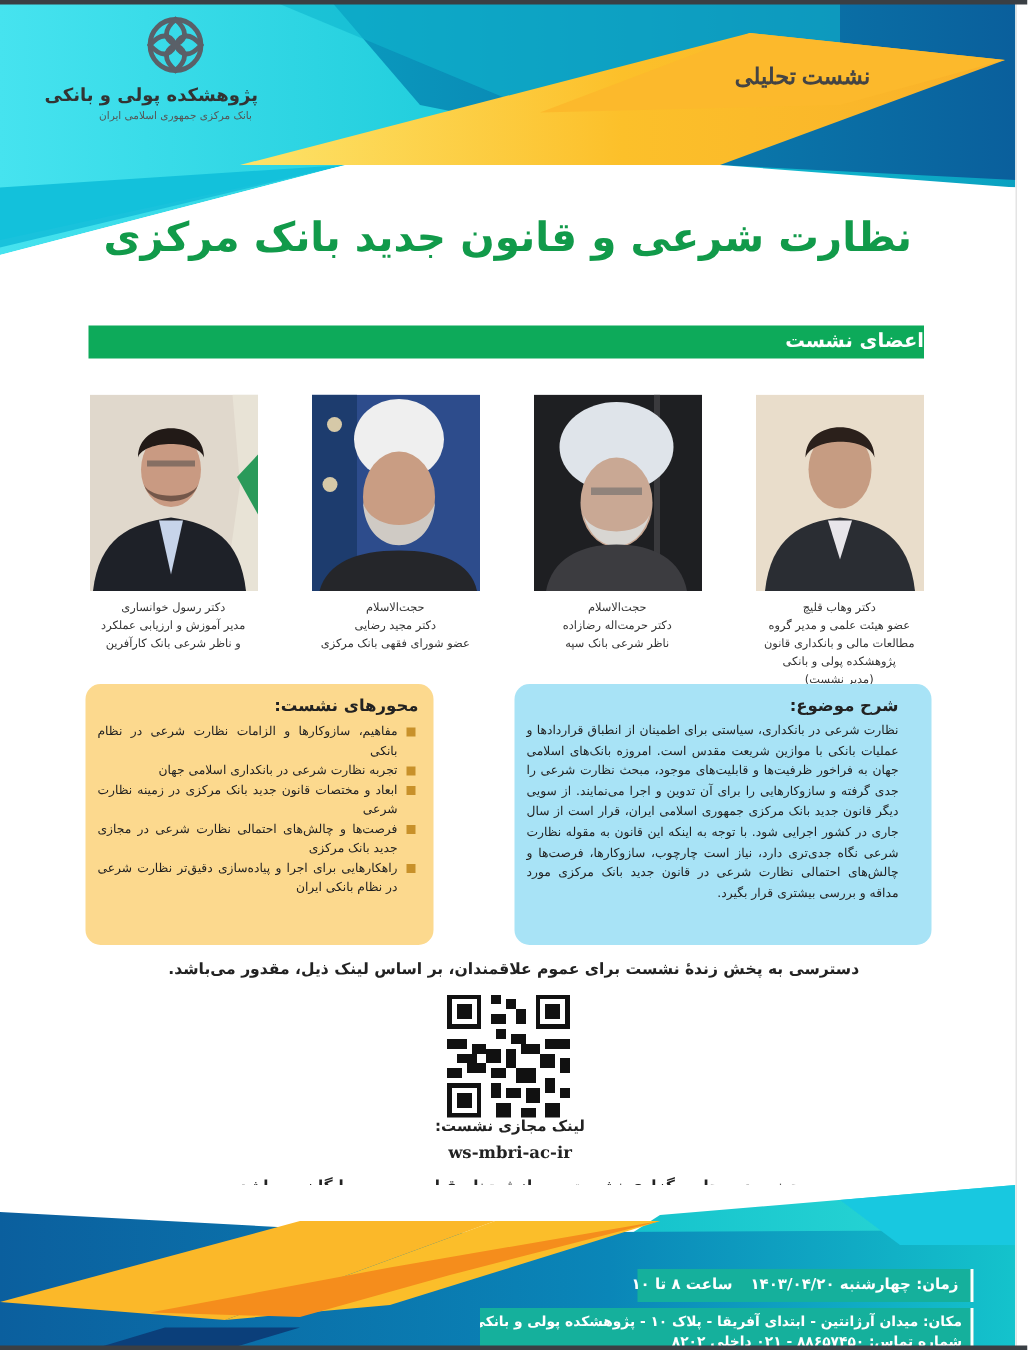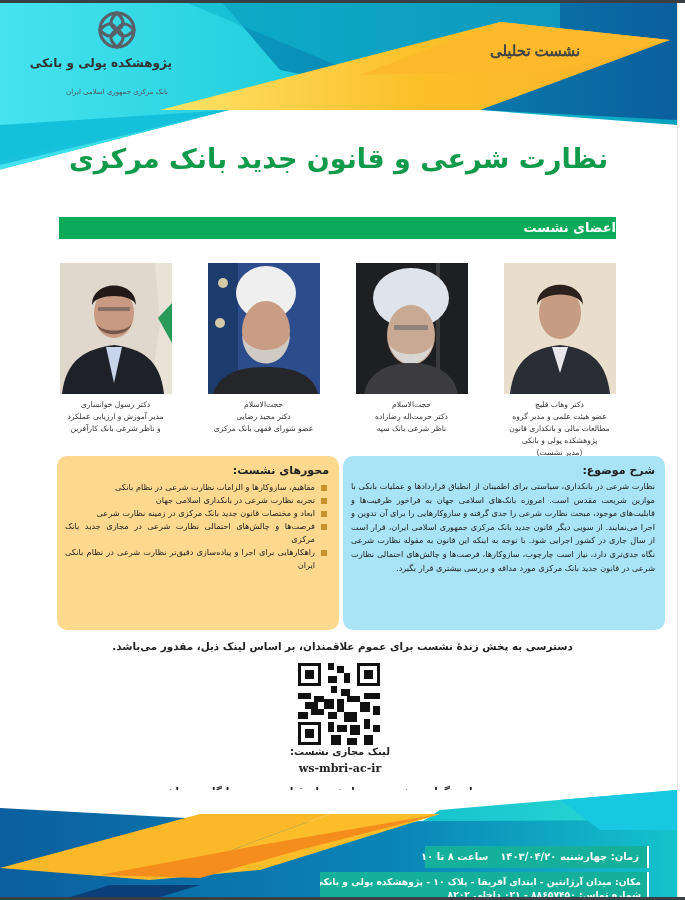--- a/index.html
+++ b/index.html
@@ -10,39 +10,39 @@
   .topbar { position: absolute; left: 0; top: 0; width: 685px; height: 3px; background: #3a3f44; z-index: 20; }
   .bottombar { position: absolute; left: 0; top: 897px; width: 685px; height: 3px; background: #3a3f44; z-index: 20; }
 
   
   .hdr-svg { position: absolute; left: 0; top: 0; width: 677px; height: 170px; }
   .ftr-svg { position: absolute; left: 0; top: 790px; width: 677px; height: 110px; }
 
   .logo { position: absolute; left: 62px; top: 8px; width: 110px; text-align: center; direction: rtl; }
   .logo-mark { width: 44px; height: 44px; margin: 0 auto 4px auto; display: block; }
   .logo-title { font-size: 12px; font-weight: bold; color: #333; white-space: nowrap; }
-  .logo-sub { font-size: 7px; color: #555; white-space: nowrap; margin-top: 18px; }
+  .logo-sub { font-size: 7px; color: #555; white-space: nowrap; margin-top: 3px; }
 
   .session-type { position: absolute; left: 480px; top: 42px; width: 110px; text-align: center; font-family: Liberation Serif, serif; font-size: 15px; color: #444; font-weight: bold; }
 
   .main-title { position: absolute; left: 0; top: 143px; width: 677px; text-align: center; font-size: 27px; font-weight: bold; color: #119a4a; direction: rtl; }
 
   .members-bar { position: absolute; left: 59px; top: 217px; width: 557px; height: 22px; background: #0daa5a; color: #fff; font-size: 13px; font-weight: bold; line-height: 22px; }
 
   .member { position: absolute; top: 243px; width: 113px; text-align: center; direction: rtl; margin-top: 20px; }
   .photo { width: 112px; height: 131px; margin: 0 auto; position: relative; overflow: hidden; }
   .caption { margin-top: 5px; font-size: 7.6px; line-height: 12px; color: #333; white-space: nowrap; }
 
-  .topics { position: absolute; left: 57px; top: 456px; width: 282px; height: 174px; background: #fcd98e; border-radius: 10px; padding: 8px 10px 0 8px; direction: rtl; }
+  .topics { position: absolute; left: 57px; top: 456px; width: 232px; height: 174px; background: #fcd98e; border-radius: 10px; padding: 8px 10px 0 8px; direction: rtl; }
   .topics h3 { font-size: 11px; font-weight: bold; color: #222; margin-bottom: 4px; }
   .topics ul { list-style: none; }
   .topics li { font-size: 8.2px; line-height: 13px; color: #222; padding-right: 14px; position: relative; text-align: justify; }
   .topics li .bullet { position: absolute; right: 2px; top: 4px; width: 6px; height: 6px; background: #c8912a; }
 
-  .desc { position: absolute; left: 343px; top: 456px; width: 322px; height: 174px; background: #a8e3f6; border-radius: 10px; padding: 8px 10px 0 8px; direction: rtl; }
+  .desc { position: absolute; left: 343px; top: 456px; width: 278px; height: 174px; background: #a8e3f6; border-radius: 10px; padding: 8px 22px 0 8px; direction: rtl; }
   .desc h3 { font-size: 11px; font-weight: bold; color: #222; margin-bottom: 3px; }
   .desc p { font-size: 8.2px; line-height: 13.6px; color: #222; text-align: justify; }
 
   .access-text { position: absolute; left: 100px; top: 640px; width: 485px; text-align: center; font-size: 10.4px; font-weight: bold; color: #222; direction: rtl; white-space: nowrap; }
   .qr { position: absolute; left: 298px; top: 663px; width: 82px; height: 82px; }
   .virtual-label { position: absolute; left: 240px; top: 746px; width: 200px; text-align: center; font-size: 10px; font-weight: bold; color: #222; direction: rtl; }
   .virtual-link { position: absolute; left: 240px; top: 762px; width: 200px; text-align: center; font-family: "DejaVu Serif", serif; font-size: 11px; font-weight: bold; color: #222; direction: ltr; }
   .inperson { position: absolute; left: 110px; top: 786px; width: 470px; text-align: center; font-size: 10.2px; font-weight: bold; color: #222; direction: rtl; white-space: nowrap; }
 
   .info-time { position: absolute; left: 425px; top: 846px; height: 22px; width: 224px; background: #15b09c; color: #fff; font-size: 10px; font-weight: bold; line-height: 22px; direction: rtl; padding-right: 8px; border-right: 2px solid #ffffff; white-space: nowrap; display: flex; gap: 6px; }

